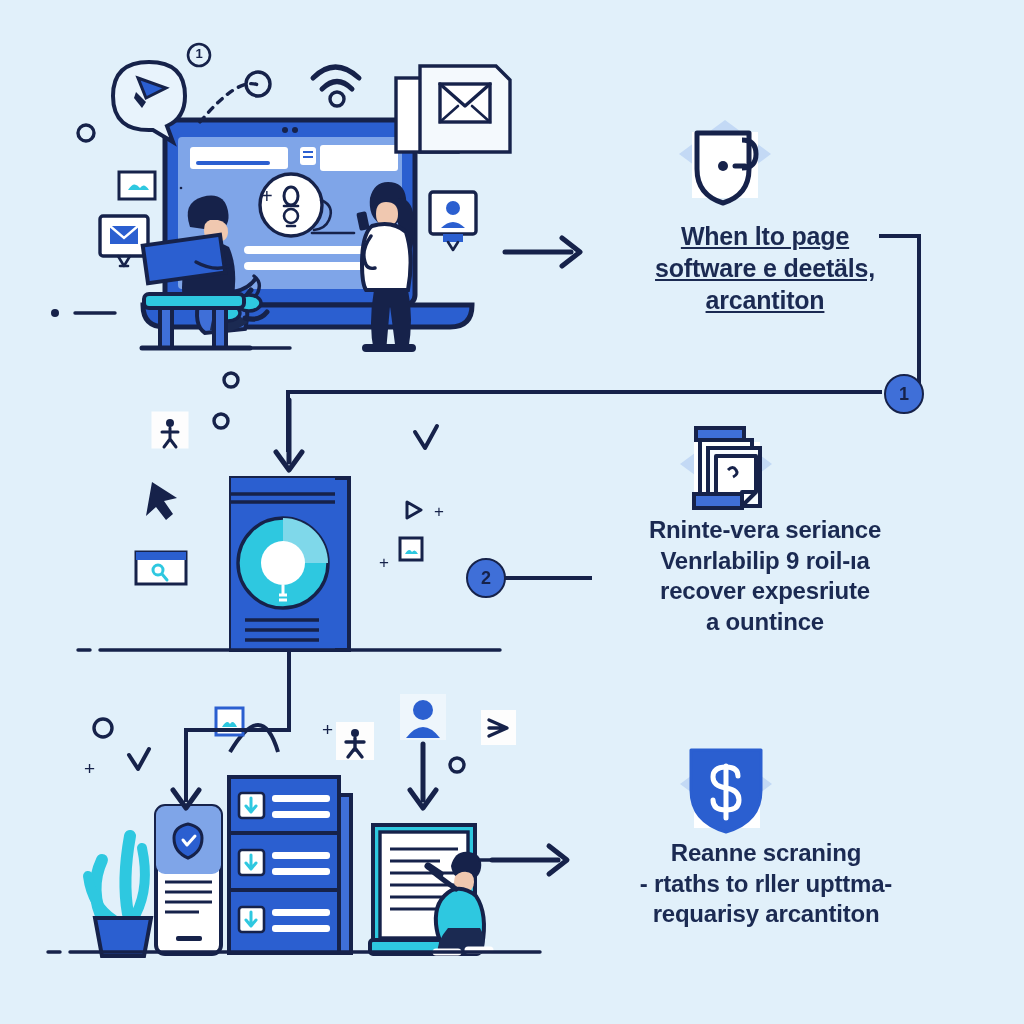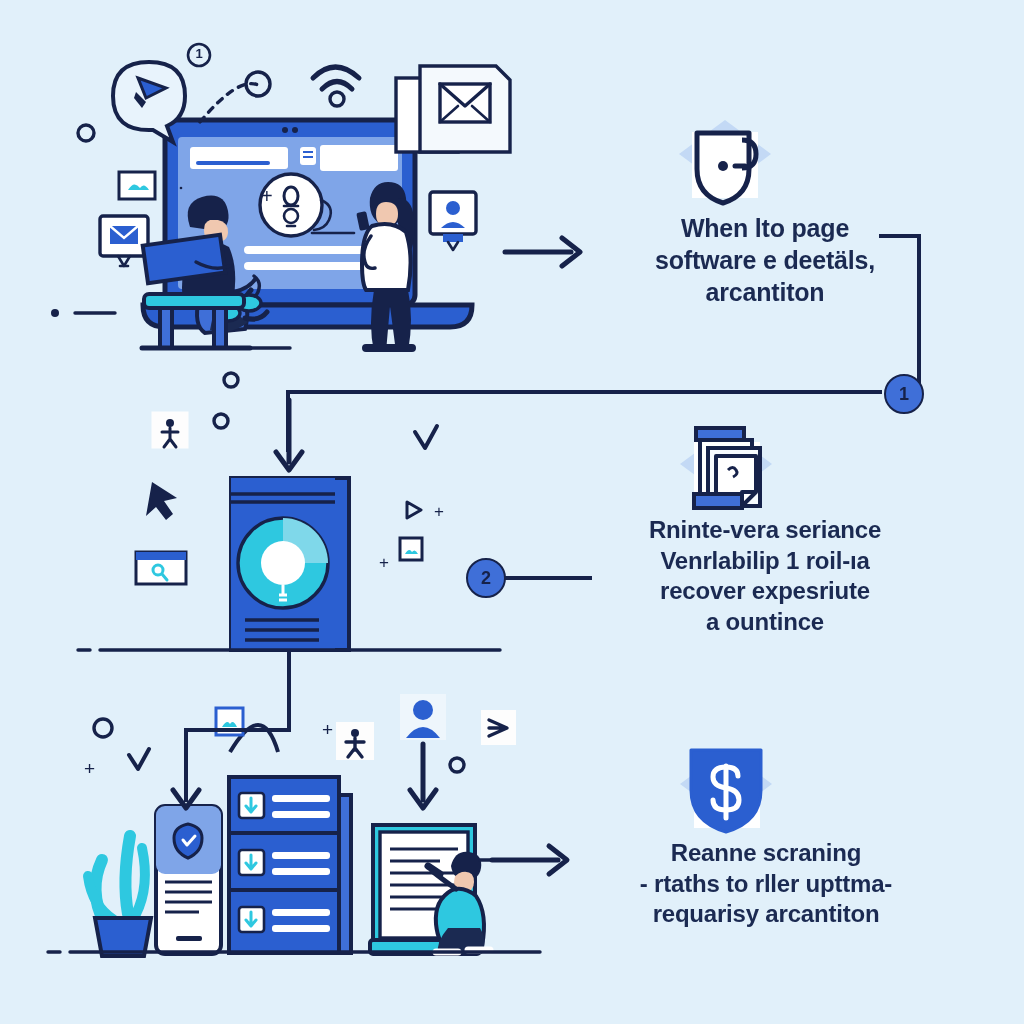--- a/index.html
+++ b/index.html
@@ -16,21 +16,21 @@
 
   .textblock{
     position:absolute;
     text-align:center;
     color:#1b2a52;
     font-weight:700;
     line-height:1.28;
     letter-spacing:-0.2px;
     white-space:pre-line;
   }
-  .tb1{left:600px;top:212px;width:330px;font-size:25px;}
+  .tb1{left:600px;top:220px;width:330px;font-size:25px;text-decoration:underline;}
   .tb2{left:590px;top:515px;width:350px;font-size:24px;}
   .tb3{left:592px;top:838px;width:348px;font-size:24px;}
 
   .steplabel{
     position:absolute;
     color:#15224a;
     font-weight:700;
     font-size:15px;
     text-align:center;
     width:22px;
@@ -394,20 +394,20 @@
   </div>
 
   <div class="numcircle" style="left:884px;top:374px;width:36px;height:36px;">1</div>
 
   <div class="numcircle" style="left:466px;top:558px;width:36px;height:36px;">2</div>
 
   <div class="textblock tb1">When lto page
 software e deetäls,
 arcantiton</div>
   <div class="textblock tb2">Rninte-vera seriance
-Venrlabilip 1 roil-ıa
+Venrlabilip 9 roil-ıa
 recover expesriute
 a ountince</div>
   <div class="textblock tb3">Reanne scraning
 - rtaths to rller upttma-
 requarisy arcantiton</div>
 
 </div>
 
 </body></html>

